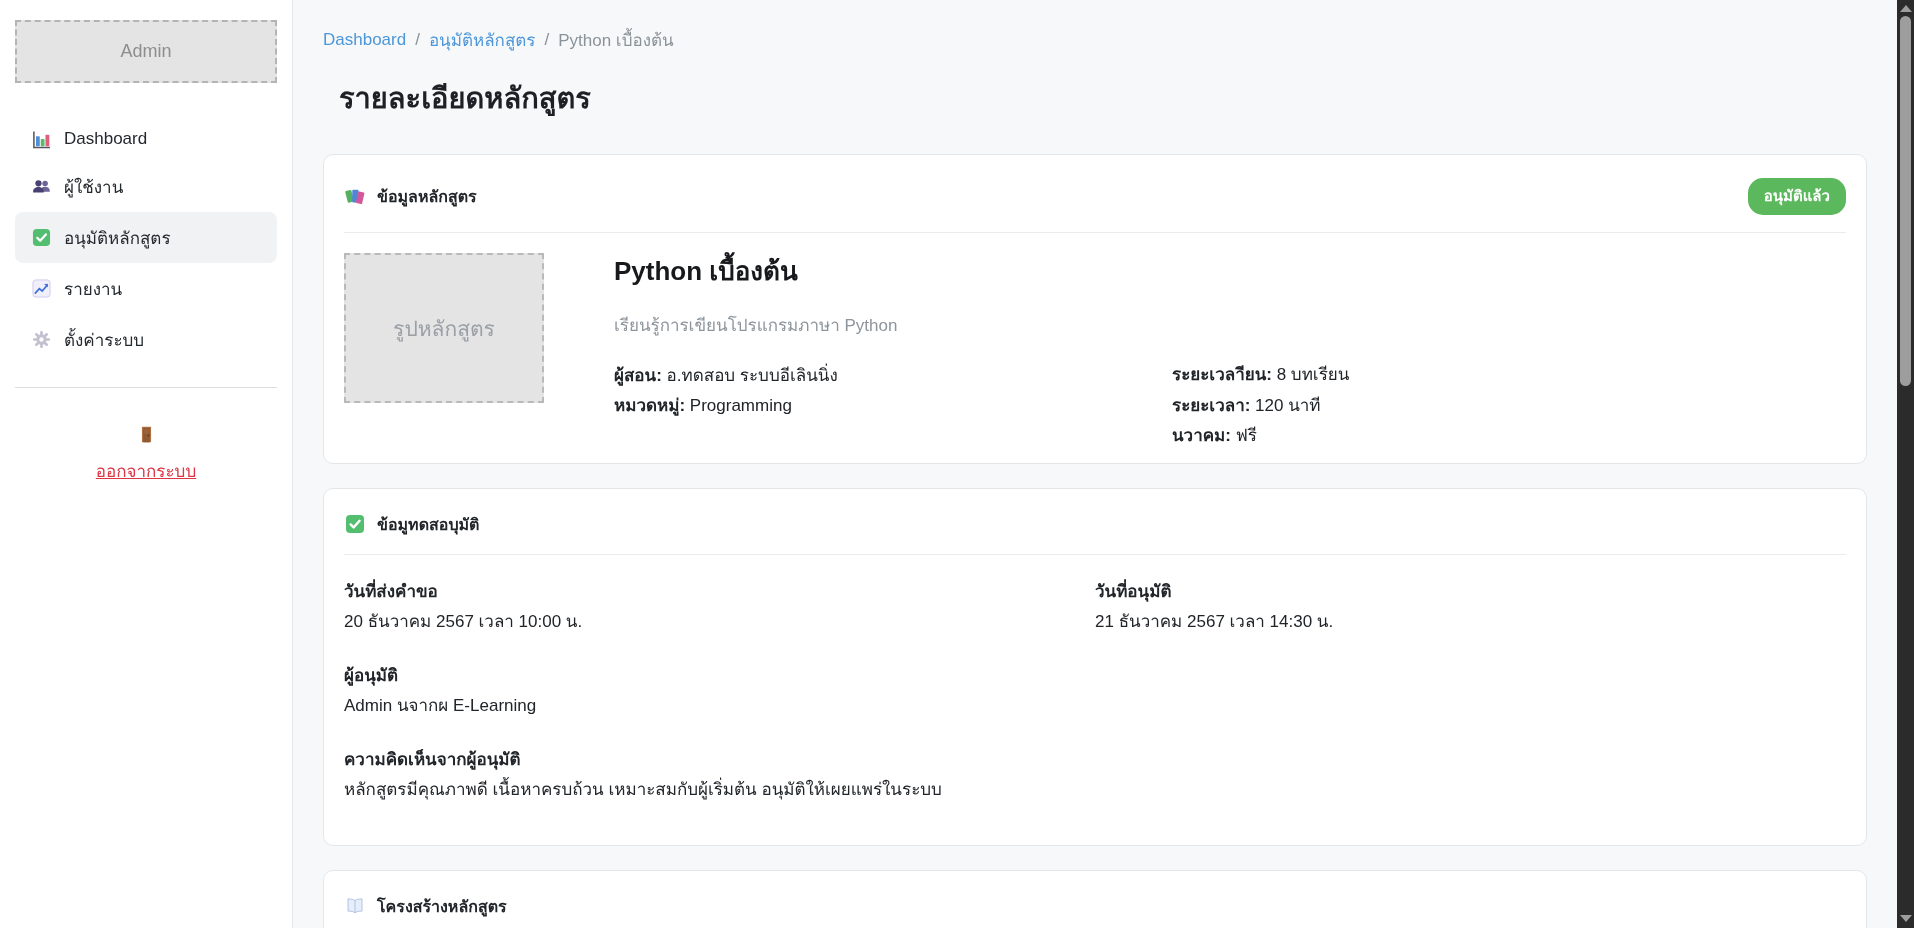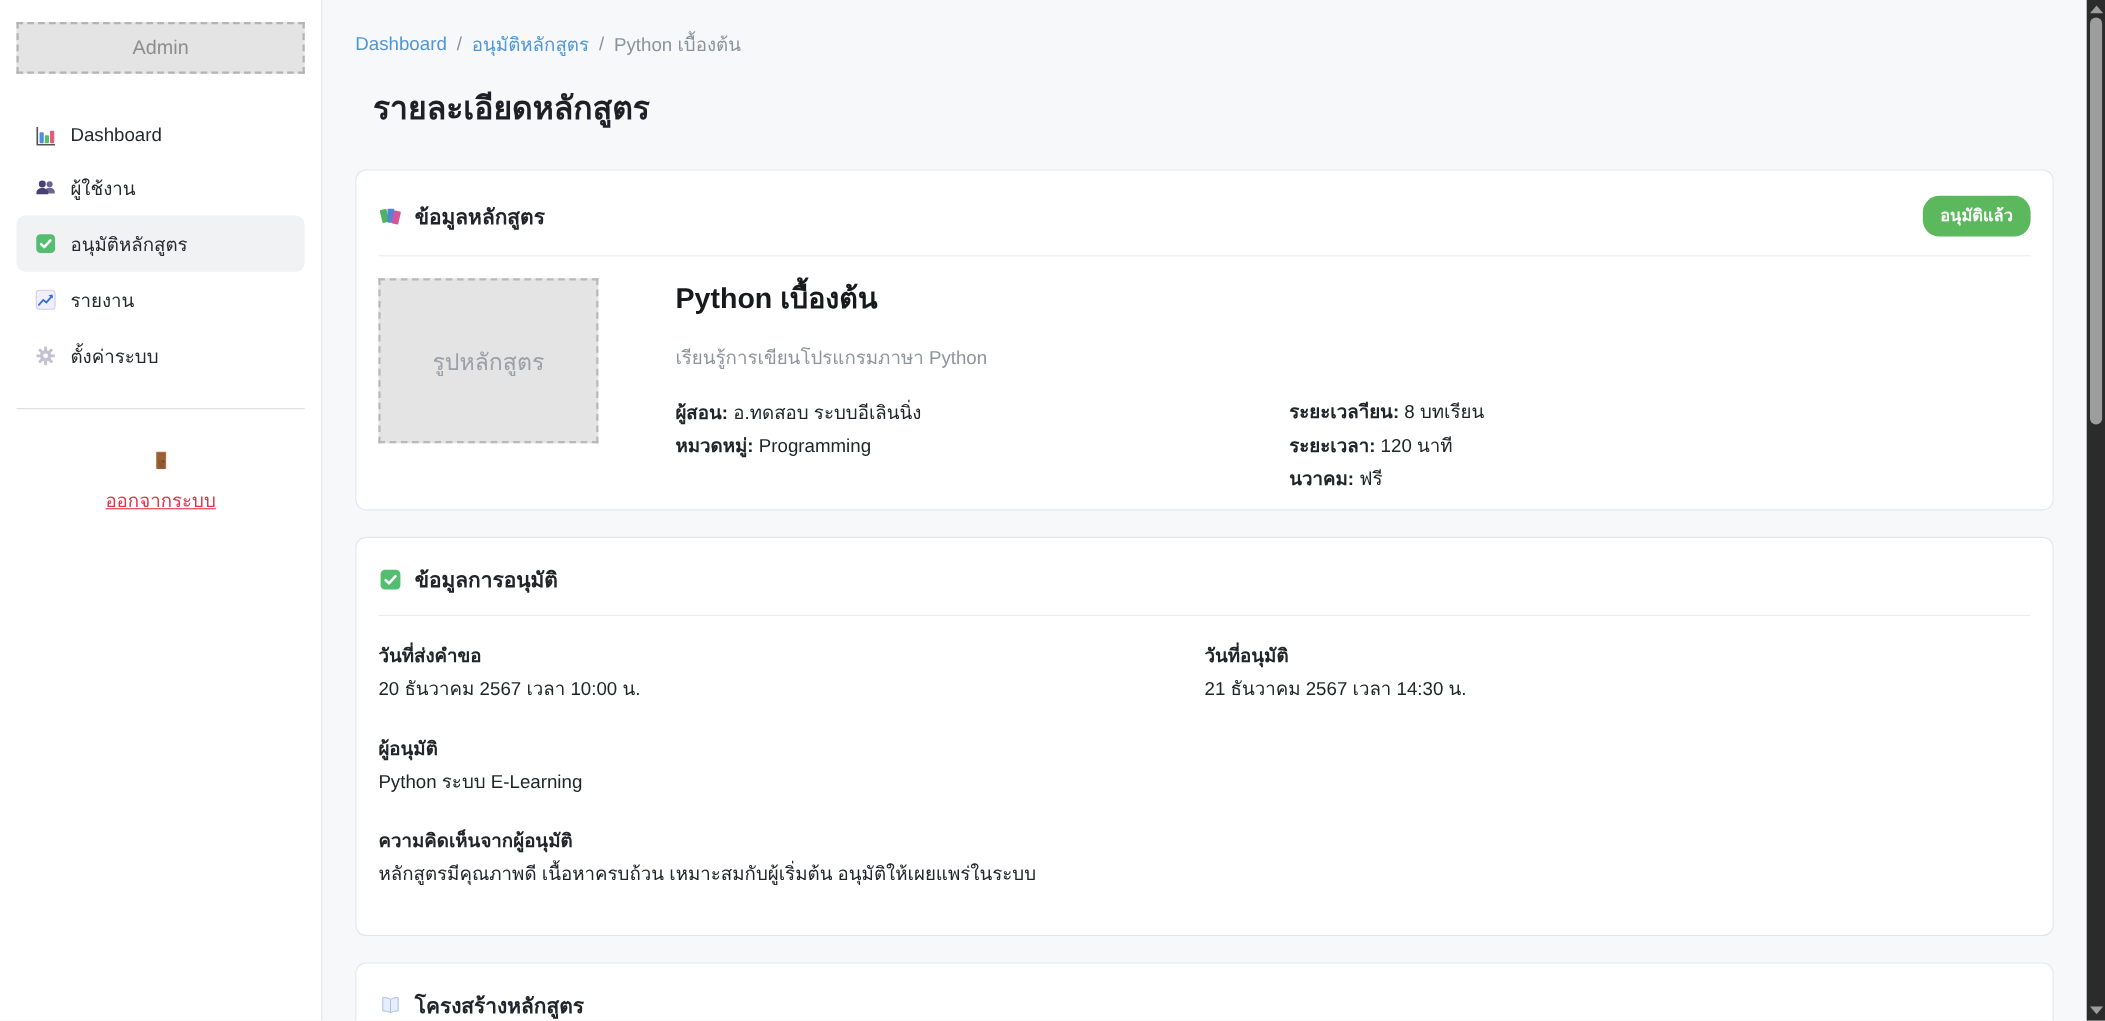--- a/index.html
+++ b/index.html
@@ -11,21 +11,21 @@
   }
   .app { display:flex; width:100%; height:100%; position:relative; }
 
   
   .sidebar {
     width:293px; min-width:293px; height:100%;
     background:#ffffff; border-right:1px solid #e2e5e9;
     padding:20px 15px; 
   }
   .brand-box {
-    height:47px; background:var(--c-brand_box_bg,#e4e4e4);
+    height:63px; background:var(--c-brand_box_bg,#e4e4e4);
     border:2px dashed var(--c-brand_box_border,#b4b4b4);
     display:flex; align-items:center; justify-content:center;
     color:#8d8d8d; font-size:18px; margin-bottom:34px;
   }
   .nav-item {
     display:flex; align-items:center; gap:13px;
     padding:12px 16px; border-radius:8px;
     font-size:17px; color:#24292e; text-decoration:none; cursor:pointer;
   }
   .nav-item.active { background:var(--c-active_item_bg,#f1f2f4); }
@@ -42,21 +42,21 @@
   .breadcrumb { display:flex; align-items:center; gap:9px; font-size:17px; color:#8b939a; }
   .breadcrumb a { color:var(--c-link_blue,#4d96d9); text-decoration:none; cursor:pointer; }
   .page-title { font-size:29px; font-weight:700; color:#1d2126; margin:22px 16px 33px; }
 
   .card {
     background:#ffffff; border:1px solid var(--c-card_border,#e4e7ea);
     border-radius:10px; margin-bottom:24px;
   }
   .card-head { display:flex; align-items:center; gap:11px; padding:23px 20px 17px; }
   .card-head .icon { width:22px; height:22px; }
-  .card-title { font-size:19px; font-weight:700; color:#212529; }
+  .card-title { font-size:16px; font-weight:700; color:#212529; }
   .badge {
     margin-left:auto; background:var(--c-badge_green,#5cb85c); color:#ffffff;
     font-size:15px; font-weight:700; padding:6px 16px 7px; border-radius:15px;
   }
   .head-divider { border:none; border-top:1px solid #e9ecef; margin:0 20px; }
 
   
   .course-body { display:flex; padding:20px 20px 8px; }
   .img-ph {
     width:200px; height:150px; flex:none;
@@ -243,35 +243,35 @@
     </section>
 
     <section class="card">
       <div class="card-head">
         <span class="icon">
           <svg viewBox="0 0 20 20" width="20" height="20">
             <rect x="1" y="1" width="18" height="18" rx="4" fill="#53bd70"></rect>
             <path d="M5.6 10.4l3 3 6-6.6" stroke="#ffffff" stroke-width="2.4" fill="none" stroke-linecap="round" stroke-linejoin="round"></path>
           </svg>
         </span>
-        <span class="card-title">ข้อมูลการอนุมัติ</span>
+        <span class="card-title">ข้อมูทดสอบุมัติ</span>
       </div>
       <hr class="head-divider">
       <div class="approval-body">
         <div class="field">
           <div class="f-label">วันที่ส่งคำขอ</div>
           <div class="f-value">20 ธันวาคม 2567 เวลา 10:00 น.</div>
         </div>
         <div class="field">
           <div class="f-label">วันที่อนุมัติ</div>
           <div class="f-value">21 ธันวาคม 2567 เวลา 14:30 น.</div>
         </div>
         <div class="field span2">
           <div class="f-label">ผู้อนุมัติ</div>
-          <div class="f-value">Python ระบบ E-Learning</div>
+          <div class="f-value">Admin นจากผ E-Learning</div>
         </div>
         <div class="field span2">
           <div class="f-label">ความคิดเห็นจากผู้อนุมัติ</div>
           <div class="f-value">หลักสูตรมีคุณภาพดี เนื้อหาครบถ้วน เหมาะสมกับผู้เริ่มต้น อนุมัติให้เผยแพร่ในระบบ</div>
         </div>
       </div>
     </section>
 
     <section class="card">
       <div class="card-head">

